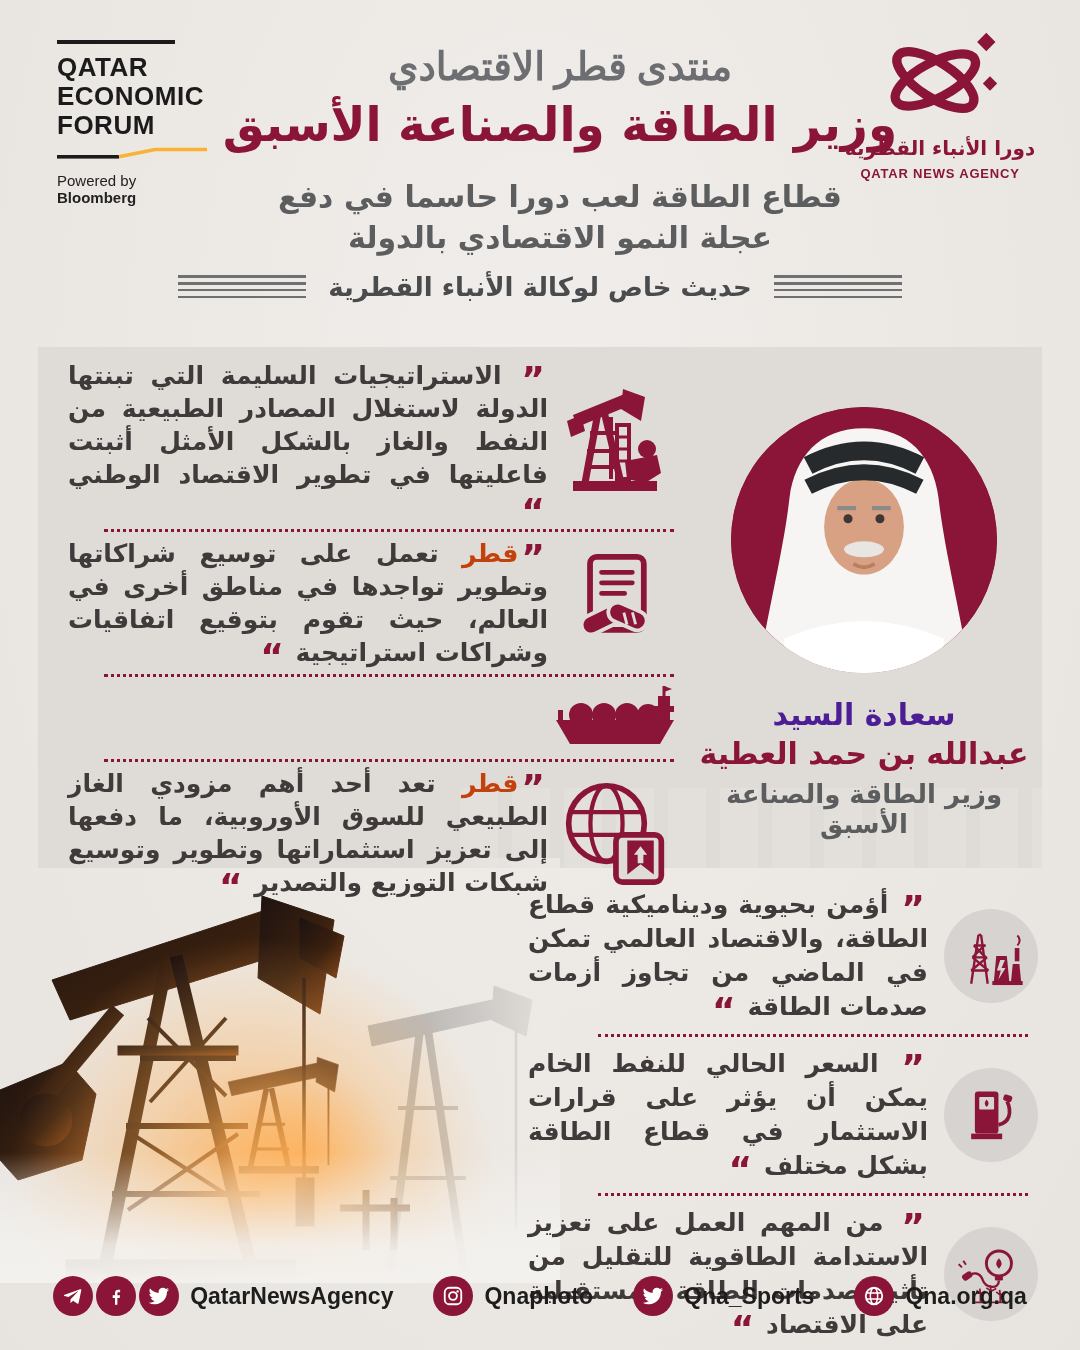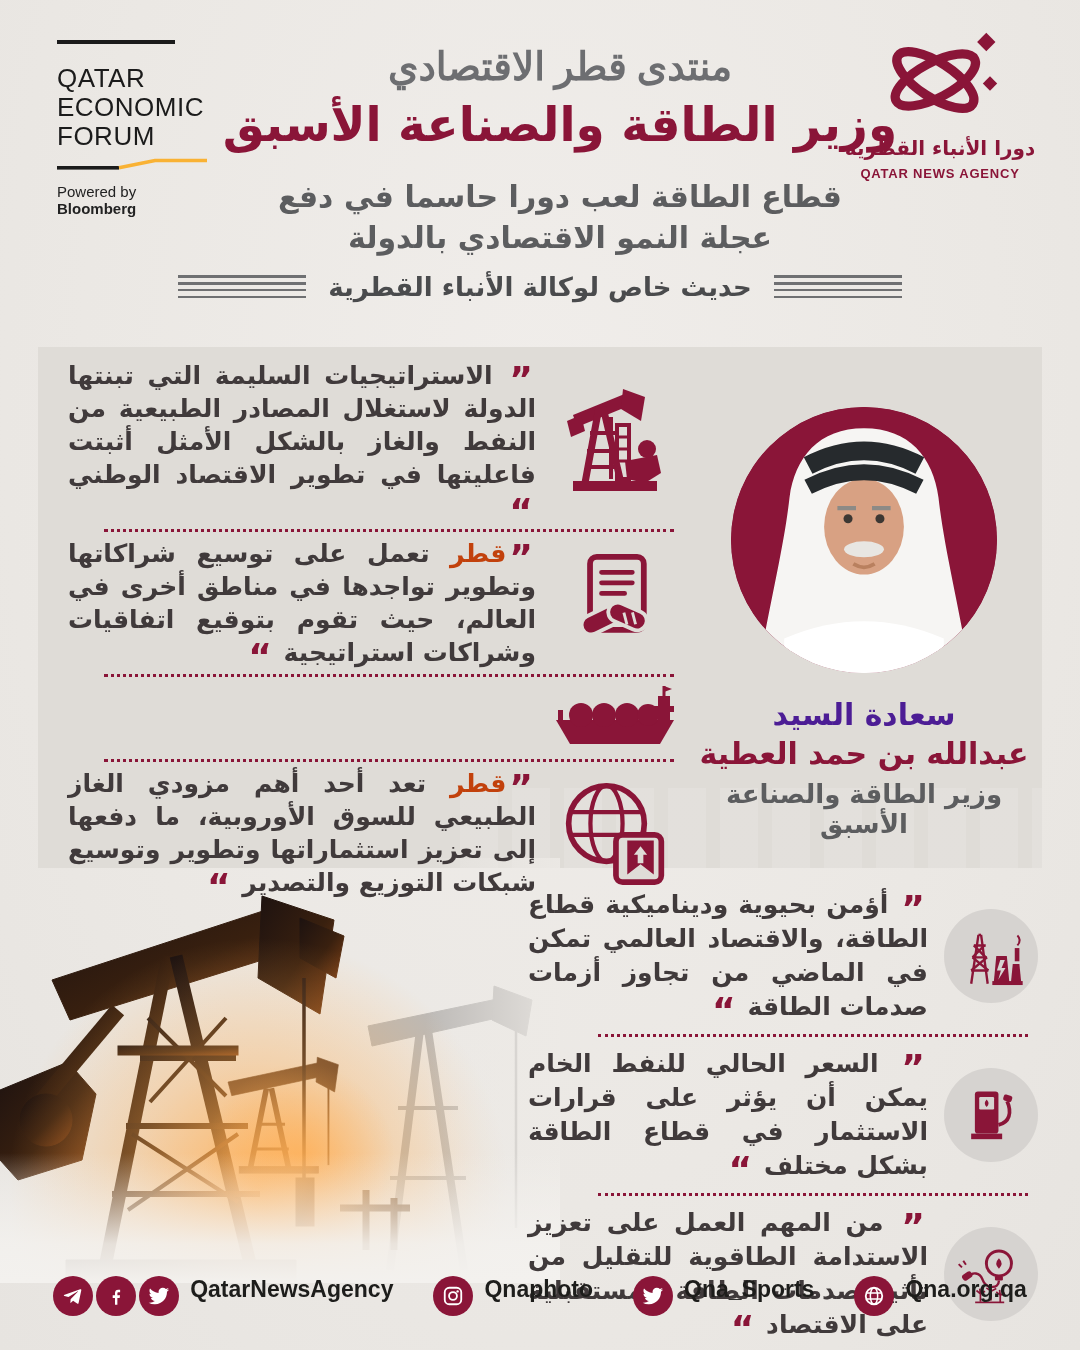--- a/index.html
+++ b/index.html
@@ -5,62 +5,62 @@
   html,body{margin:0;padding:0;background:#ffffff;}
   .page{
     position:relative;width:1080px;height:1350px;overflow:hidden;
     background:#edeae6;
     background-image:radial-gradient(ellipse at 50% 30%, #f0edea 0%, #ebe8e4 60%, #e7e4e0 100%);
     font-family:"DejaVu Sans",sans-serif;
   }
   
   .qef-logo{position:absolute;left:57px;top:40px;width:160px;font-family:"Liberation Sans",sans-serif;}
   .qef-bar{width:118px;height:4px;background:#1b1b1b;}
-  .qef-lines{margin-top:20px;font-size:26px;font-weight:normal;color:#1b1b1b;line-height:29px;letter-spacing:.5px;}
+  .qef-lines{margin-top:9px;font-size:26px;font-weight:bold;color:#1b1b1b;line-height:29px;letter-spacing:.5px;}
   .qef-underline{display:block;margin-top:6px;}
   .qef-powered{margin-top:10px;font-size:15px;color:#222;}
   .qef-powered b{font-weight:bold;}
   .qna-logo{position:absolute;right:40px;top:30px;width:200px;text-align:center;}
   .qna-ar{color:#8a1538;font-weight:bold;font-size:20px;margin-top:2px;}
   .qna-en{color:#8a1538;font-weight:bold;font-size:13px;letter-spacing:.8px;font-family:"Liberation Sans",sans-serif;margin-top:6px;}
   .title-small{position:absolute;left:60px;right:20px;top:44px;text-align:center;
     font-size:39px;font-weight:bold;color:#6d6e71;direction:rtl;font-family:Liberation Serif, serif;}
   .title-main{position:absolute;left:60px;right:20px;top:97px;text-align:center;
     font-size:47px;font-weight:bold;color:#8a1538;direction:rtl;}
   .subtitle{position:absolute;left:60px;right:20px;top:176px;text-align:center;
     font-size:30px;font-weight:bold;color:#5c5d5f;line-height:41px;direction:rtl;}
   .section-row{position:absolute;left:0;right:0;top:272px;display:flex;justify-content:center;align-items:center;gap:22px;}
   .speed-lines{width:128px;height:24px;background:repeating-linear-gradient(to bottom,#6f7072 0 2.5px,rgba(0,0,0,0) 2.5px 7px);}
   .section-label{font-size:26px;font-weight:bold;color:#4a4b4d;direction:rtl;}
   
   .panel{position:absolute;left:38px;top:347px;width:1004px;height:521px;background:#dfdcd7;display:flex;}
   .panel .skyline{position:absolute;right:0;bottom:0;width:58%;height:80px;opacity:.35;
     background:repeating-linear-gradient(90deg,rgba(255,255,255,.35) 0 38px,rgba(255,255,255,0) 38px 52px);}
   .quotes-col{width:648px;box-sizing:border-box;padding:8px 8px 6px 30px;display:flex;flex-direction:column;justify-content:space-evenly;position:relative;z-index:2;}
-  .q-row{display:flex;direction:rtl;align-items:center;gap:16px;padding:4px 0;}
+  .q-row{display:flex;direction:rtl;align-items:center;gap:4px;padding:4px 0;}
   .q-icon{width:126px;flex:none;display:flex;justify-content:center;align-items:center;}
   .q-text{flex:1;direction:rtl;text-align:justify;font-size:25px;font-weight:bold;color:#403a3b;line-height:33px;margin:0;}
   .hl{color:#c2410c;}
   .qmark{color:#8a1538;font-size:36px;font-weight:bold;line-height:0;vertical-align:-8px;padding:0 3px;direction:ltr;display:inline-block;}
   .q-sep{border-bottom:3.5px dotted #8a1538;margin:1px 4px 1px 36px;height:0;}
   .person-col{flex:1;text-align:center;padding-top:60px;position:relative;z-index:2;}
   .avatar{width:266px;height:266px;border-radius:50%;margin:0 auto;overflow:hidden;background:#8a1538;}
   .honorific{margin-top:24px;font-size:30px;font-weight:bold;color:#4c1d95;direction:rtl;}
   .person-name{margin-top:4px;font-size:30px;font-weight:bold;color:#8a1538;direction:rtl;}
   .person-title{margin-top:8px;font-size:26px;font-weight:bold;color:#5c5d5f;direction:rtl;}
   
   .oilfield{position:absolute;left:0;top:858px;width:560px;height:425px;}
   .bottom-quotes{position:absolute;left:528px;top:878px;width:510px;display:flex;flex-direction:column;}
   .b-row{display:flex;direction:rtl;align-items:center;gap:16px;padding:10px 0;}
   .b-icon{width:94px;height:94px;border-radius:50%;background:#d6d3d0;flex:none;display:flex;align-items:center;justify-content:center;}
   .b-text{flex:1;direction:rtl;text-align:justify;font-size:25px;font-weight:bold;color:#403a3b;line-height:34px;margin:0;}
   .b-sep{border-bottom:3.5px dotted #8a1538;margin:0 10px 0 70px;height:0;}
   
   .footer{position:absolute;left:0;right:0;top:1276px;display:flex;justify-content:center;align-items:center;gap:40px;}
-  .fgroup{display:flex;gap:11px;}
+  .fgroup{display:flex;align-items:center;gap:11px;}
   .ficons{display:flex;gap:3px;}
   .fcircle{width:40px;height:40px;border-radius:50%;background:#8a1538;display:flex;align-items:center;justify-content:center;}
   .flabel{font-size:23px;color:#1d1d1b;font-weight:bold;font-family:"Liberation Sans",sans-serif;}
 </style>
 </head>
 <body>
 
 <div class="page">
 
   <div class="qef-logo">

